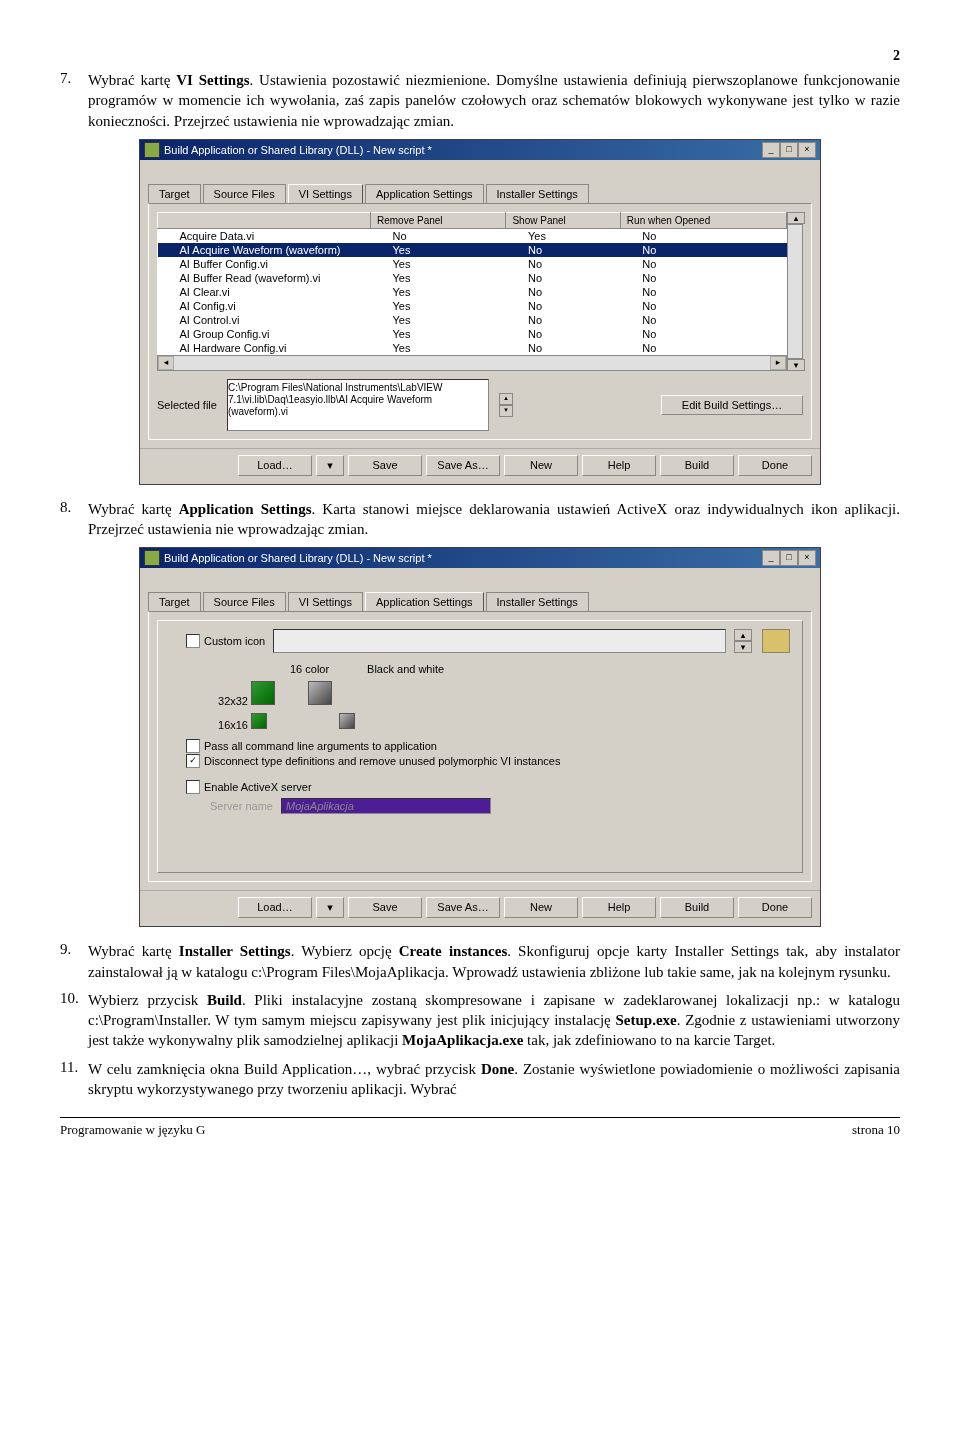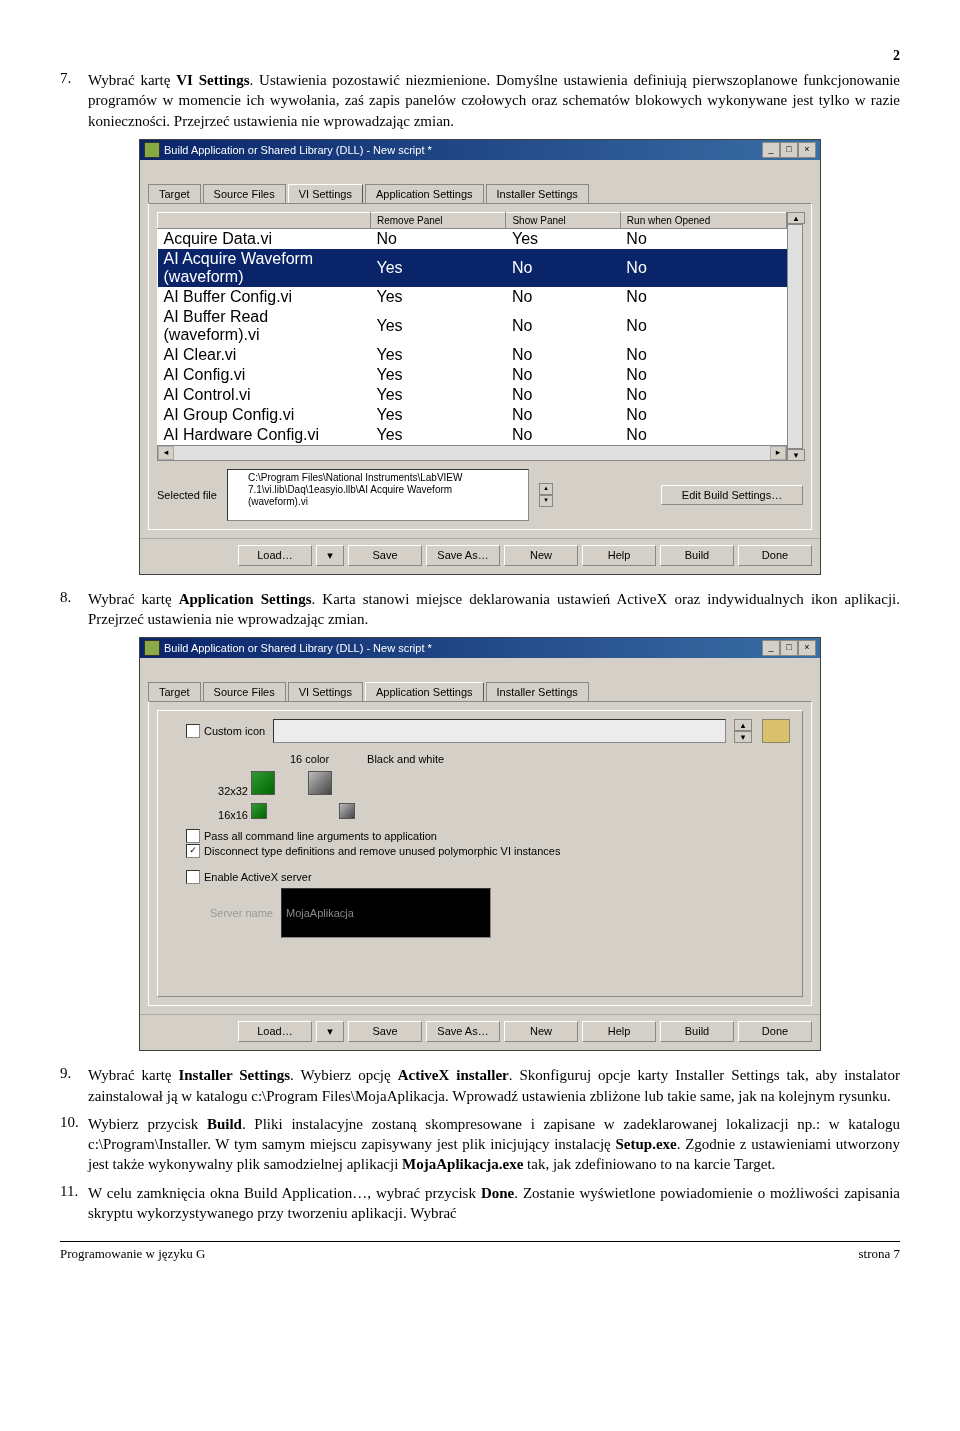--- a/index.html
+++ b/index.html
@@ -33,34 +33,34 @@
   .tb-btn { width:16px; height:14px; background:#d4d0c8; border:1px solid #888; color:#000; font-size:9px; text-align:center; line-height:12px; }
   .tabs { display:flex; gap:2px; padding:24px 8px 0 8px; }
   .tab { padding:3px 10px 3px 10px; border:1px solid #888; border-bottom:none; background:#d4d0c8; position:relative; }
   .tab.active { background:#d4d0c8; border-color:#fff #555 #d4d0c8 #fff; z-index:2; }
   .tabarea { margin:0 8px 8px 8px; border:1px solid #fff; border-top-color:#888; padding:8px; background:#d4d0c8; }
   .btnrow { display:flex; justify-content:flex-end; gap:4px; padding: 6px 8px 8px 8px; border-top:1px solid #aaa; }
   .wbtn { background:#d4d0c8; border:1px solid #888; border-top-color:#fff; border-left-color:#fff; padding:3px 10px; font-size:11px; min-width:52px; text-align:center; }
   .wbtn.small { min-width:16px; padding:3px 5px; }
   .tbl { width:100%; border-collapse:collapse; background:#fff; }
   .tbl th { background:#d4d0c8; border:1px solid #888; border-top-color:#fff; border-left-color:#fff; font-weight:normal; text-align:left; padding:2px 6px; font-size:10px; }
-  .tbl td { border:0; padding:1px 6px; font-size:16px; }
+  .tbl td { border:0; padding:1px 22px; font-size:11px; }
   .tbl tr.sel td { background:#0a246a; color:#fff; }
   .scroll-up, .scroll-down { width:16px; background:#d4d0c8; border:1px solid #888; text-align:center; font-size:9px; }
   .hscroll { display:flex; background:#d4d0c8; border:1px solid #888; height:14px; }
   .hscroll .arr { width:14px; text-align:center; font-size:9px; border:1px solid #aaa; }
   .hscroll .track { flex:1; background:#e0e0e0; }
   .selrow { display:flex; align-items:center; gap:10px; margin-top:8px; }
-  .pathbox { background:#fff; border:1px inset #888; width:260px; height:46px; padding:2px 20px; font-size:10px; line-height:1.2; }
+  .pathbox { background:#fff; border:1px inset #888; width:260px; height:46px; padding:2px 0; font-size:10px; line-height:1.2; }
   .stepper { width:14px; display:flex; flex-direction:column; }
   .stepper div { height:10px; border:1px solid #888; font-size:7px; text-align:center; background:#d4d0c8; }
   .panel-inner { border:1px solid #888; border-top-color:#fff; border-left-color:#fff; padding:8px 12px; background:#d4d0c8; }
   .chk { display:flex; align-items:center; gap:4px; margin:1px 0;padding-left:16px; }
   .chk .box { width:12px; height:12px; border:1px inset #888; background:#fff; font-size:9px; line-height:10px; text-align:center; }
-  .srvbox { background:#000000; border:1px inset #888; width:200px; padding:18px 4px; color:#888; }
+  .srvbox { background:#4c1d95; border:1px inset #888; width:200px; padding:1px 4px; color:#888;font-style:italic; }
   .iconcell { width:22px; height:22px; border:1px solid #555; display:inline-block; background:linear-gradient(135deg,#393,#060); margin-right:30px; }
   .iconcell.bw { background:linear-gradient(135deg,#bbb,#444); }
   .iconlbl { display:inline-block; width:78px; font-size:11px;text-align:right; }
   .bigbox { border:1px inset #888; background:#ececec; height:22px; flex:1; }
   .folder-icon { width:26px; height:22px; background:#d9c06d; border:1px solid #886; margin-left:4px; }
   .footer-line { border-top:1px solid #000; margin-top:18px; padding-top:4px; display:flex; justify-content:space-between; font-size:13px; }
   .list-item { display:flex; margin-bottom:8px; }
   .li-num { width:28px; flex-shrink:0; }
   .li-body { flex:1; text-align:justify; line-height:1.35; }
 </style>
@@ -285,34 +285,34 @@
       <div class="wbtn">Help</div>
       <div class="wbtn">Build</div>
       <div class="wbtn">Done</div>
     </div>
   </div>
 </div>
 
 <div class="list-item">
   <div class="li-num">9.</div>
   <div class="li-body">
-    <span>Wybrać kartę </span><span class="bold">Installer Settings</span><span>. Wybierz opcję </span><span class="bold">ActiveX installer</span><span>. Skonfiguruj opcje karty Installer Settings tak, aby instalator zainstalował ją w katalogu c:\Program Files\MojaAplikacja. Wprowadź ustawienia zbliżone lub takie same, jak na kolejnym rysunku.</span>
+    <span>Wybrać kartę </span><span class="bold">Installer Settings</span><span>. Wybierz opcję </span><span class="bold">Create instances</span><span>. Skonfiguruj opcje karty Installer Settings tak, aby instalator zainstalował ją w katalogu c:\Program Files\MojaAplikacja. Wprowadź ustawienia zbliżone lub takie same, jak na kolejnym rysunku.</span>
   </div>
 </div>
 
 <div class="list-item">
   <div class="li-num">10.</div>
   <div class="li-body">
     <span>Wybierz przycisk </span><span class="bold">Build</span><span>. Pliki instalacyjne zostaną skompresowane i zapisane w zadeklarowanej lokalizacji np.: w katalogu c:\Program\Installer. W tym samym miejscu zapisywany jest plik inicjujący instalację </span><span class="bold">Setup.exe</span><span>. Zgodnie z ustawieniami utworzony jest także wykonywalny plik samodzielnej aplikacji </span><span class="bold">MojaAplikacja.exe</span><span> tak, jak zdefiniowano to na karcie Target.</span>
   </div>
 </div>
 
 <div class="list-item">
   <div class="li-num">11.</div>
   <div class="li-body">
     <span>W celu zamknięcia okna Build Application…, wybrać przycisk </span><span class="bold">Done</span><span>. Zostanie wyświetlone powiadomienie o możliwości zapisania skryptu wykorzystywanego przy tworzeniu aplikacji. Wybrać</span>
   </div>
 </div>
 
 <div class="footer-line">
   <span>Programowanie w języku G</span>
-  <span>strona 7</span>
+  <span>strona 10</span>
 </div>
 
 </body></html>

